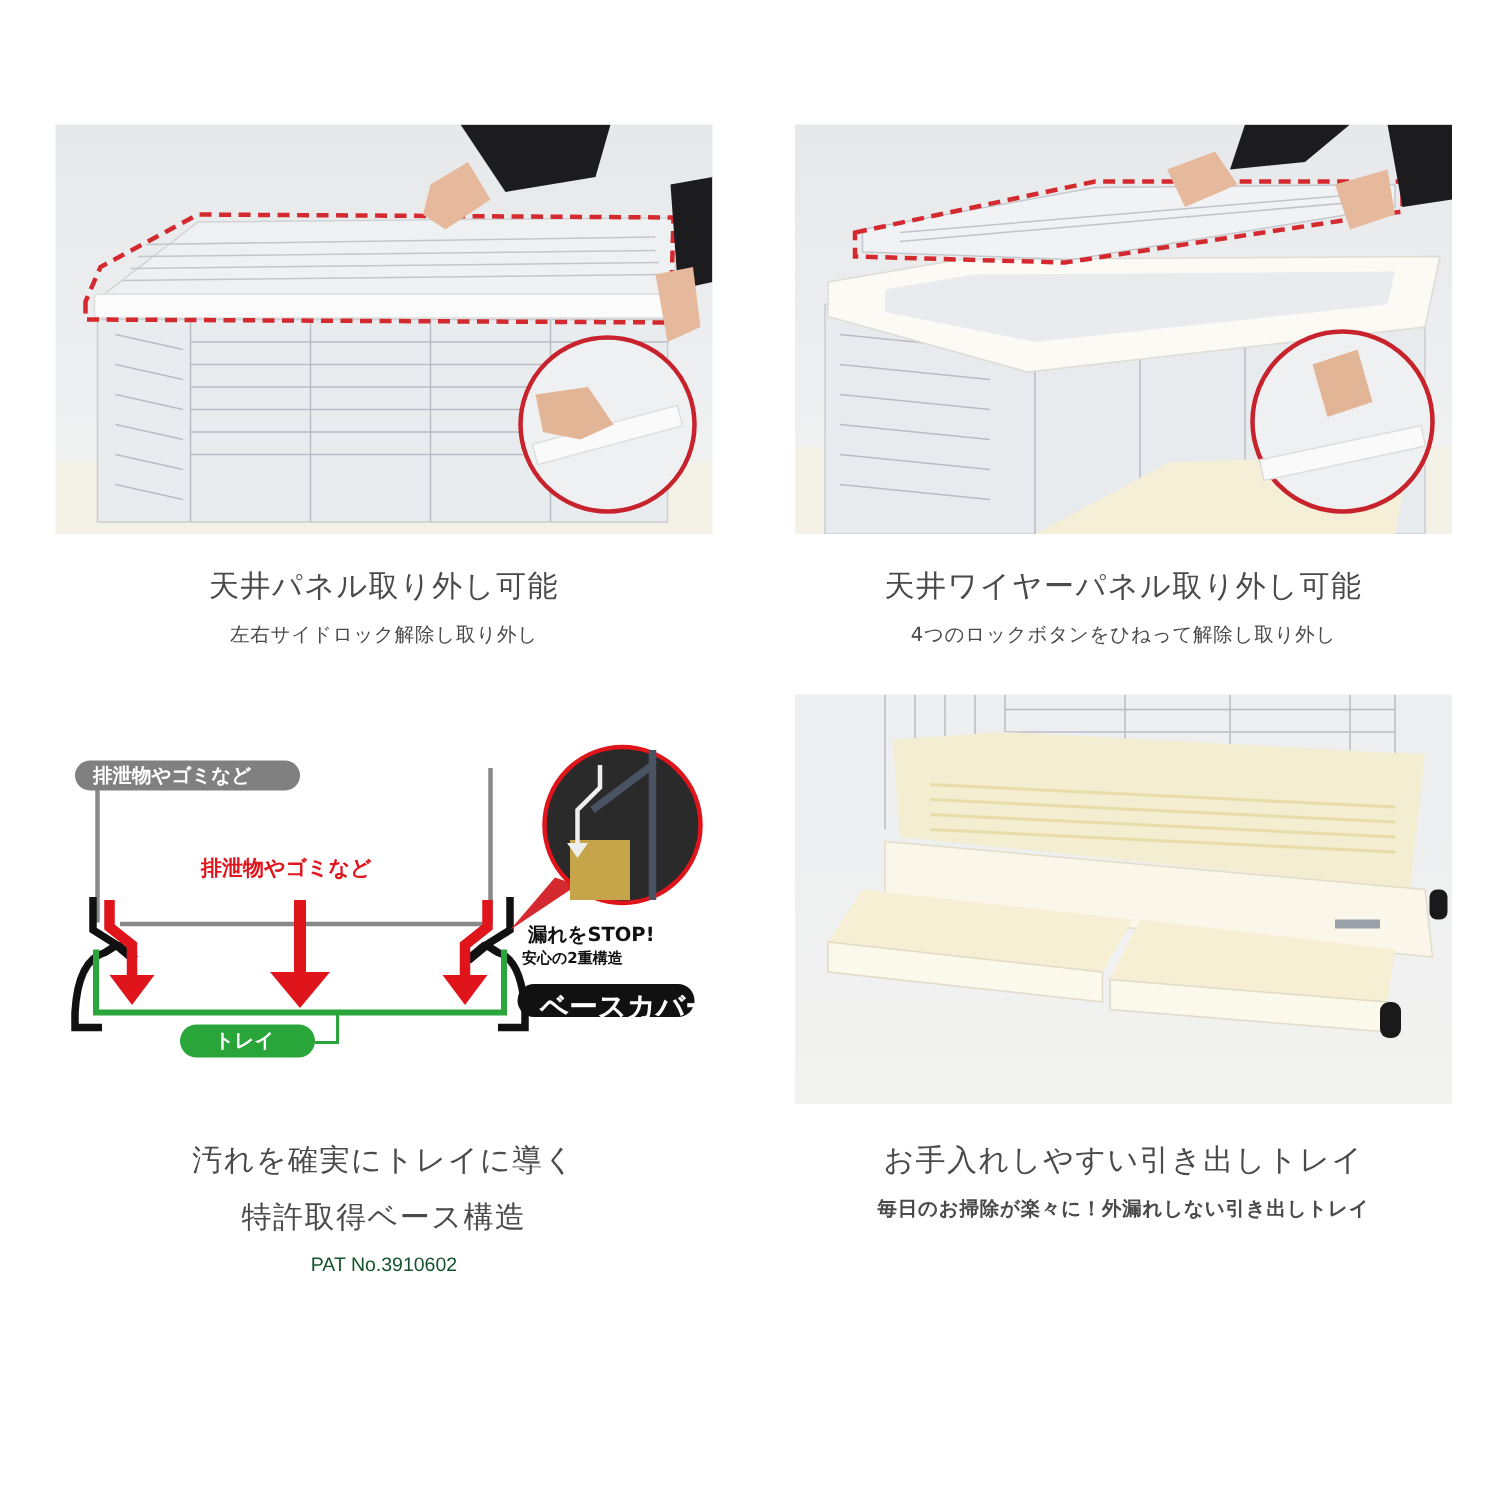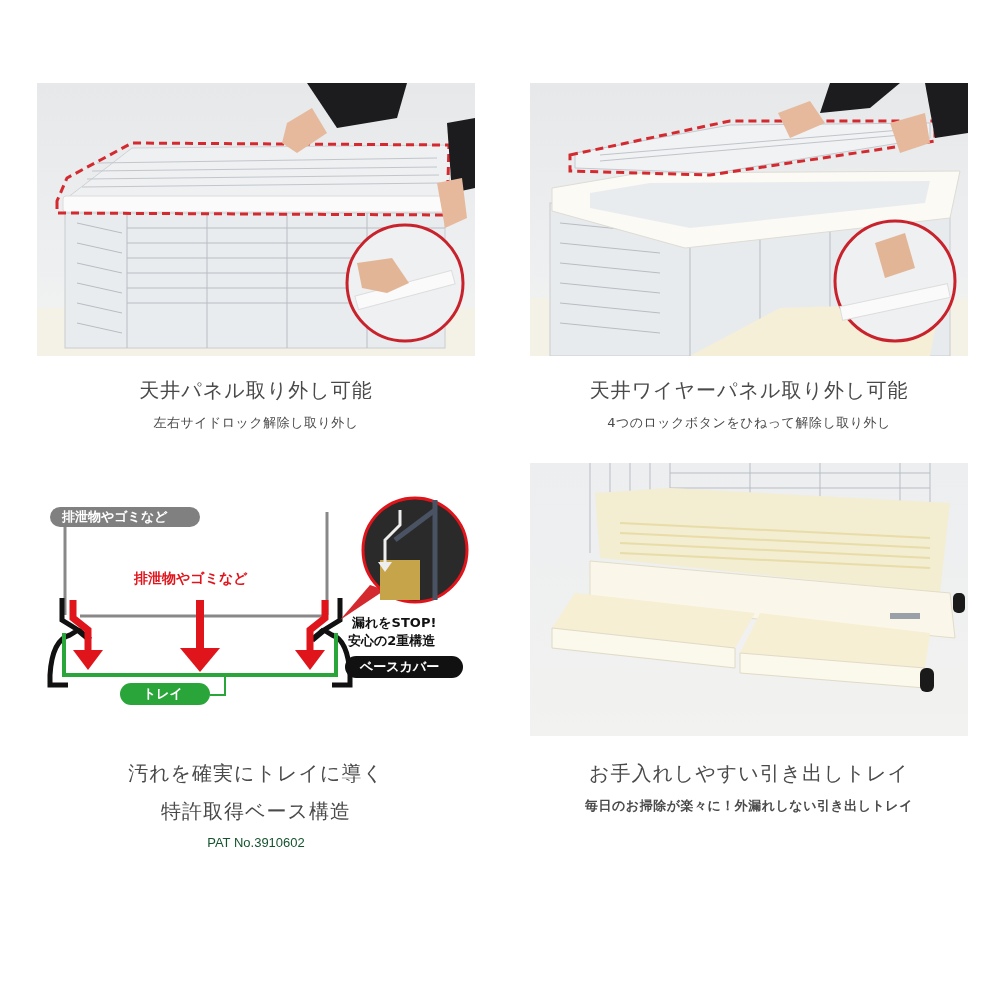--- a/index.html
+++ b/index.html
@@ -137,22 +137,22 @@
     <line x1="395" y1="10" x2="395" y2="110" stroke="#4a5363" stroke-width="5"></line>
     <line x1="355" y1="50" x2="395" y2="20" stroke="#4a5363" stroke-width="5"></line>
 
     <rect x="10" y="17" width="150" height="20" rx="10" fill="#808080"></rect>
     <rect x="80" y="193" width="90" height="22" rx="11" fill="#2aa53a"></rect>
     <rect x="305" y="166" width="118" height="22" rx="11" fill="#111"></rect>
   </svg>
   <div class="lbl" style="left:22px;top:18px;color:#fff;font-size:13px;">排泄物やゴミなど</div>
   <div class="lbl" style="left:94px;top:80px;color:#e0141b;font-size:14px;">排泄物やゴミなど</div>
   <div class="lbl" style="left:312px;top:124px;color:#111;font-size:13px;">漏れをSTOP!</div>
-  <div class="lbl" style="left:308px;top:142px;color:#111;font-size:13px;">安心の2重構造</div>
-  <div class="lbl" style="left:320px;top:168px;color:#fff;font-size:13px;">ベースカバー</div>
+  <div class="lbl" style="left:308px;top:142px;color:#111;font-size:10px;">安心の2重構造</div>
+  <div class="lbl" style="left:320px;top:168px;color:#fff;font-size:19px;">ベースカバー</div>
   <div class="lbl" style="left:103px;top:195px;color:#fff;font-size:13px;">トレイ</div>
 </div>
 <div class="caption cap-title" style="left:37px;width:438px;top:760px;">汚れを確実にトレイに導く</div>
 <div class="caption cap-title" style="left:37px;width:438px;top:798px;">特許取得ベース構造</div>
 <div class="caption cap-pat" style="left:37px;width:438px;top:835px;">PAT No.3910602</div>
 
 <div class="panel photo" style="left:530px;top:463px;width:438px;height:273px;background:linear-gradient(180deg,#eceef0 0%,#f2f2f0 100%);">
   <svg width="438" height="273" viewBox="0 0 438 273">
 
     <g stroke="#b9bdc3" stroke-width="1">

